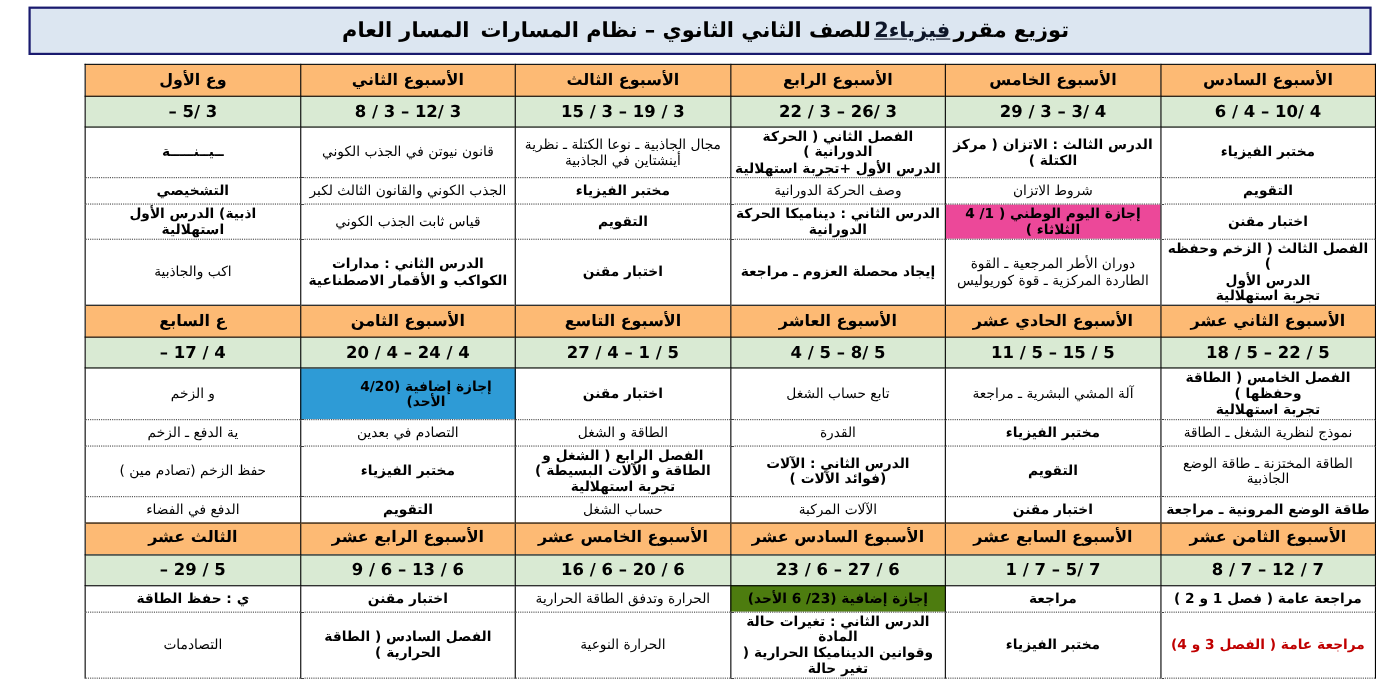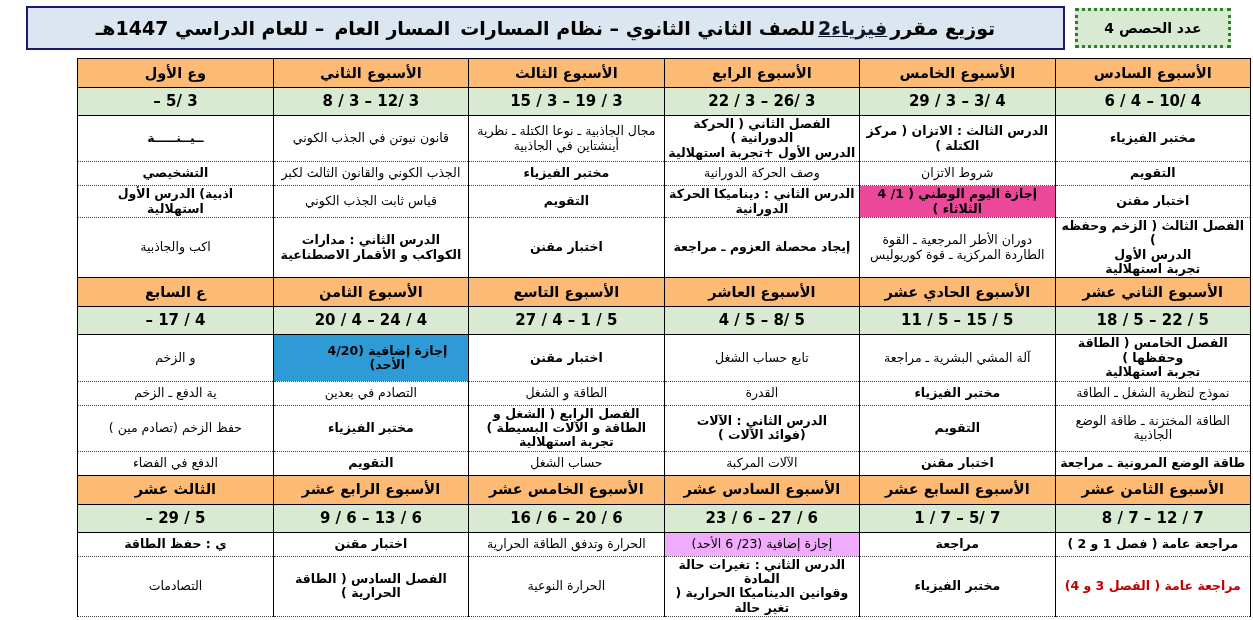--- a/index.html
+++ b/index.html
@@ -98,38 +98,36 @@
   }
   tr.body-row td {
     height: 21px;
     border-top: 1px dotted #444;
     border-bottom: 1px dotted #444;
   }
   .b { font-weight: bold; }
   .small { font-size: 11px; }
   .cell-green { background: #ec4899; font-weight: bold; }
   .cell-blue  { background: #2e9bd6; font-weight: bold; }
-  .cell-blue2 { background: #f0abfc; font-weight: normal; margin-top: 32px; }
+  .cell-blue2 { background: #4d7c0f; font-weight: bold; margin-top: 32px; }
   .red { color: #c00000; font-weight: bold; }
 </style>
 </head>
 <body>
 
 <div class="page">
 
   <div class="header-row">
-    <div class="count-box">عدد الحصص 4</div>
     <div class="title-box">
       <span>توزيع مقرر</span>
       <span class="subject">فيزياء2</span>
       <span>للصف الثاني الثانوي – نظام المسارات</span>
       <span class="spacer"></span>
       <span>المسار العام</span>
       <span class="spacer"></span>
-      <span>– للعام الدراسي 1447هـ</span>
     </div>
   </div>
 
   <table class="sched">
     <colgroup>
       <col class="w-week">
         <col class="w-week">
         <col class="w-week">
         <col class="w-week">
         <col class="w-week">

